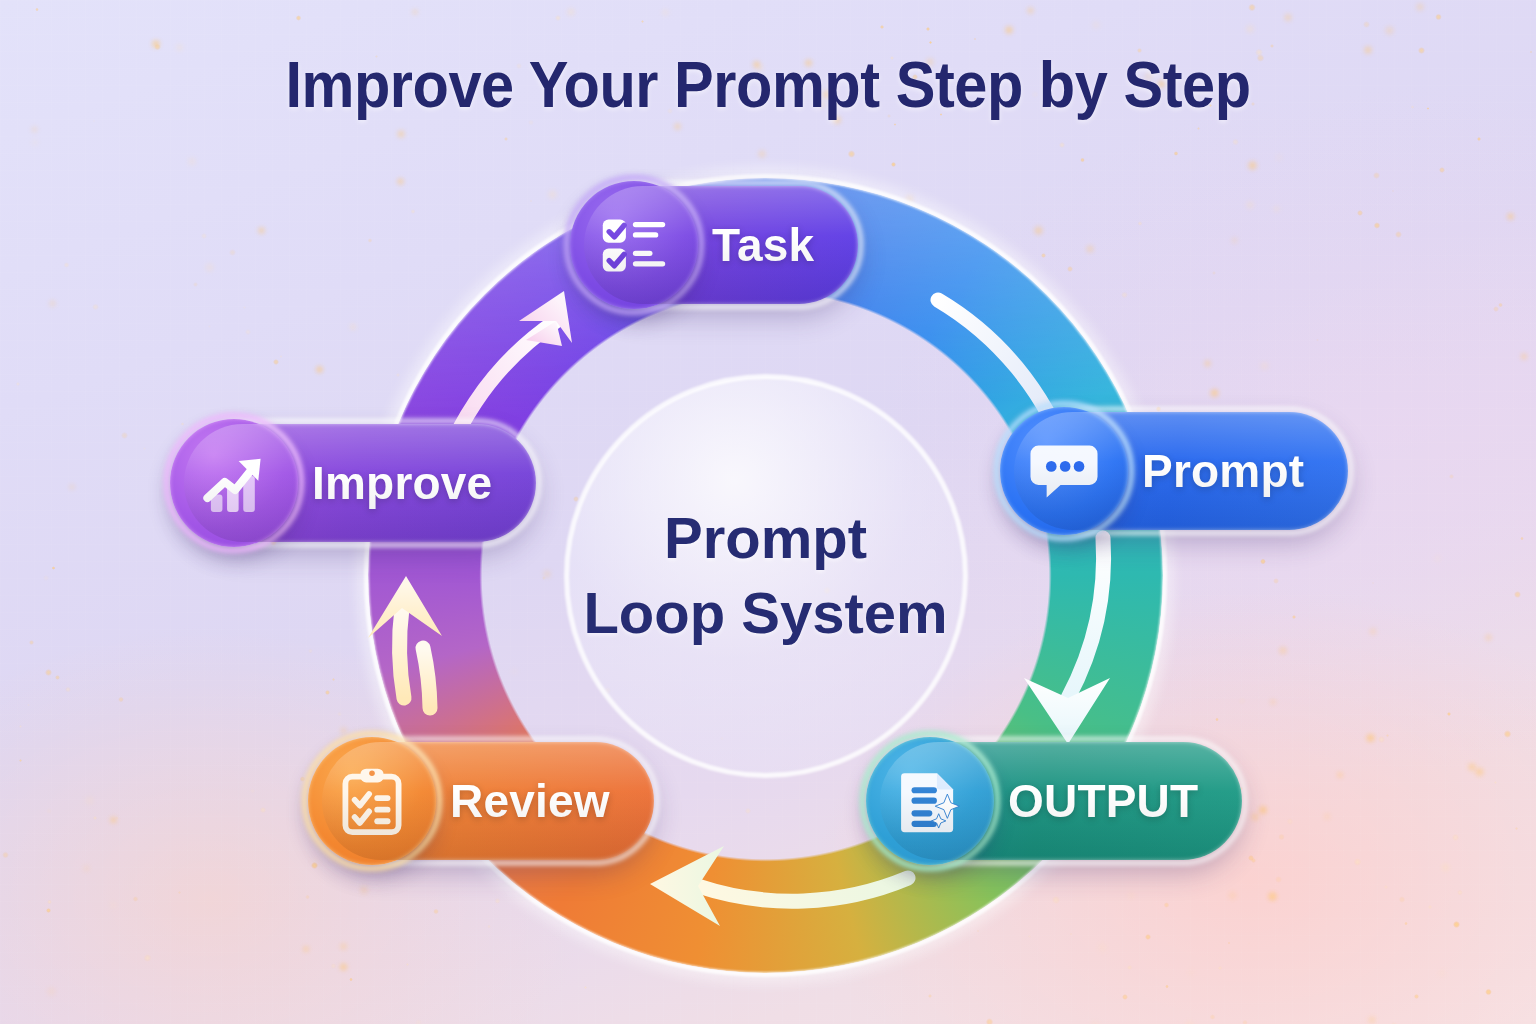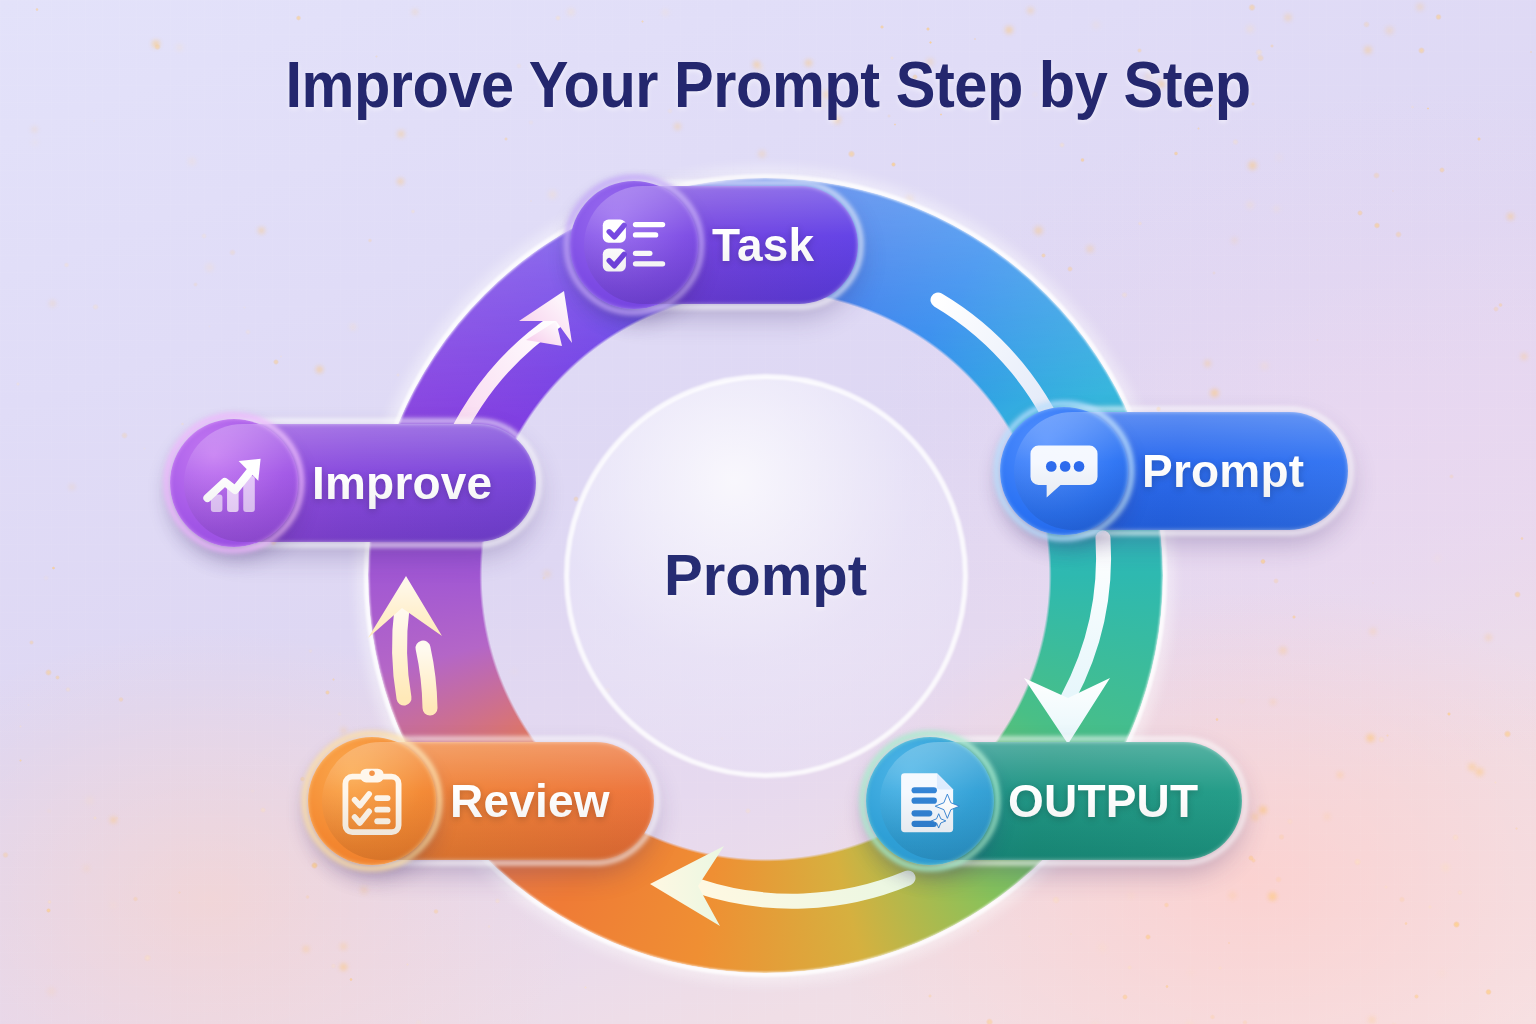--- a/index.html
+++ b/index.html
@@ -623,15 +623,16 @@
         <path d="M9 45 L24 31 L33 38 L50 17" fill="none" stroke="#ffffff" stroke-width="7" stroke-linecap="round" stroke-linejoin="round"></path>
         <path d="M36 13 L55 11 L53 30 Z" fill="#ffffff"></path>
       </svg>
     </div>
     <span class="label">Improve</span>
     <div class="pillsheen"></div>
   </div>
 
   <div class="center-text">
     <div class="l1">Prompt</div>
+    <div class="l2">Loop System</div>
   </div>
 
 </div>
 
 </body></html>

